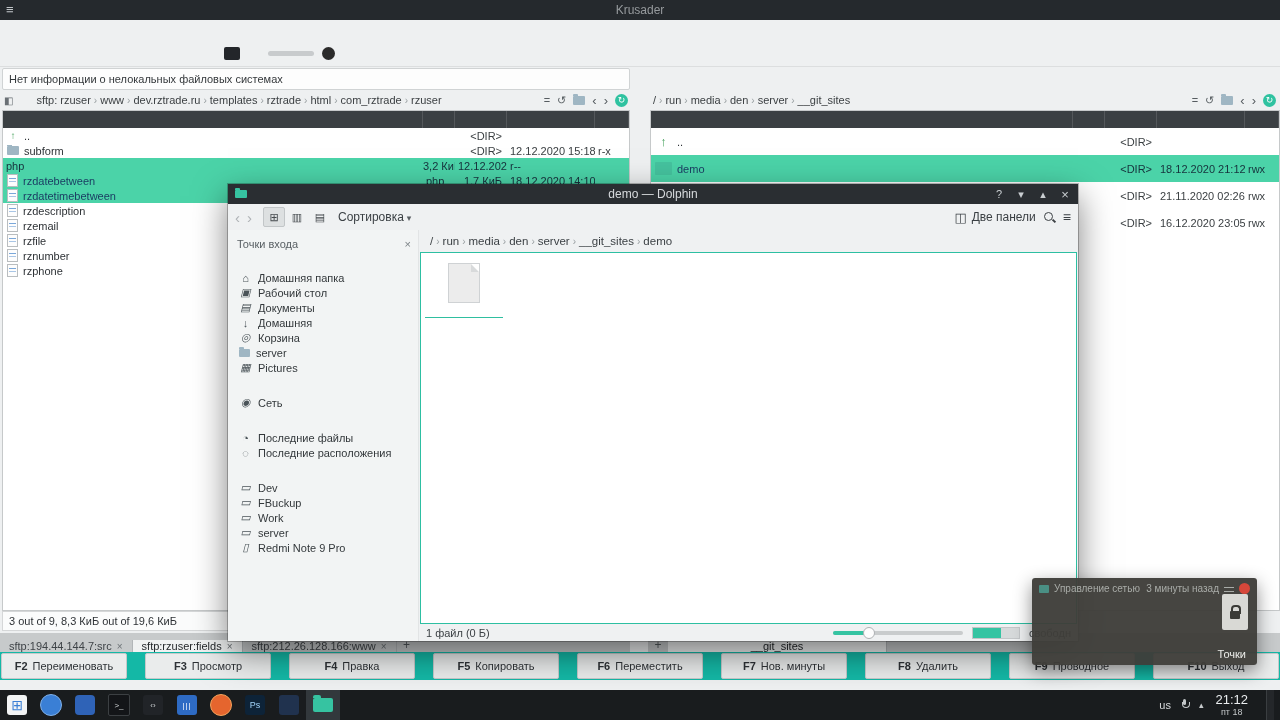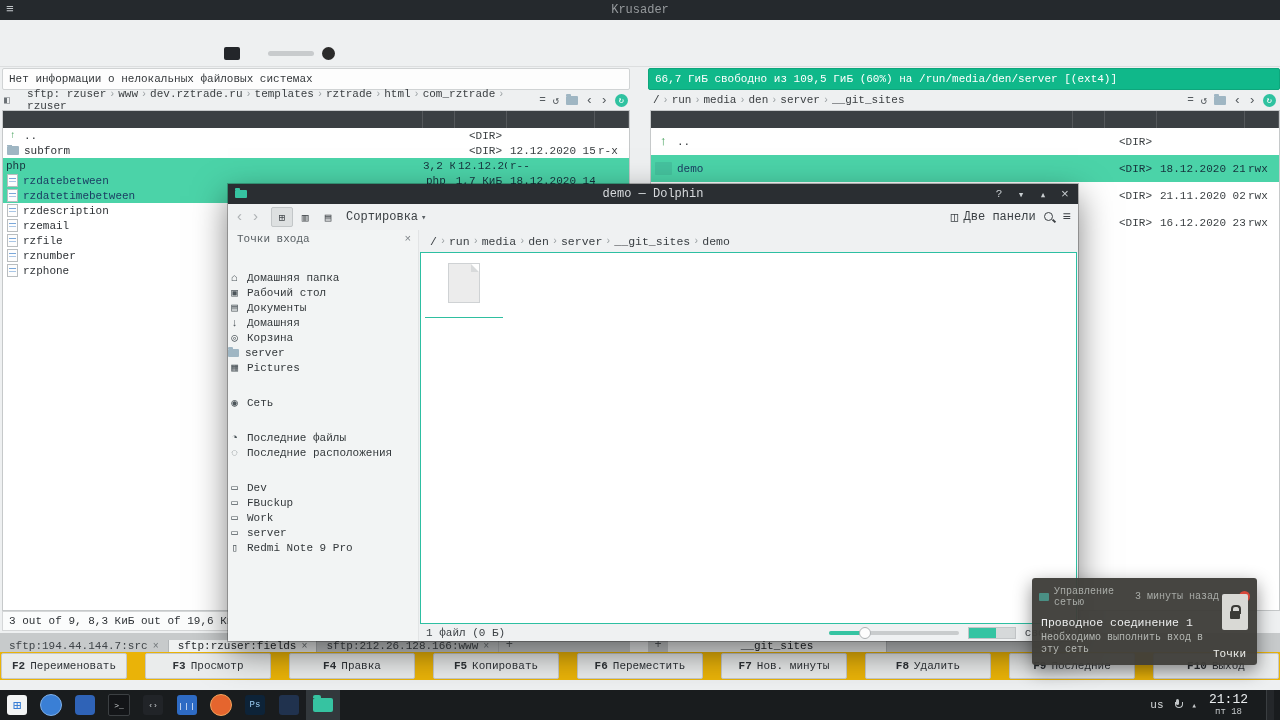--- a/index.html
+++ b/index.html
@@ -1,17 +1,17 @@
 <!DOCTYPE html>
 <html><head>
 <meta charset="utf-8">
 <style>
   html,body{margin:0;padding:0;background:#101214}
   #screen{position:relative;width:1280px;height:720px;overflow:hidden;
-    font-family:Liberation Mono, monospace;background:#2a2d30;
+    font-family:Liberation Sans, sans-serif;background:#2a2d30;
     -webkit-user-select:none;user-select:none;cursor:default}
 
   
   .kr{position:absolute;left:0;top:0;right:0;height:690px;background:#eef0f1;z-index:1}
   .kr-title{height:20px;background:#25292d;color:#969a9d;font-size:12px;
     display:flex;align-items:center;justify-content:center;position:relative}
   .kr-burger{position:absolute;left:6px;top:0;height:20px;color:#c2c6c9;font-size:13px;line-height:20px}
   .kr-burger::before{content:"≡"}
   .kr-menu{height:20px;display:flex;align-items:center;background:#eef0f1;font-size:12px;color:#2d3135;padding-left:2px}
   .menu-item{padding:0 8px;line-height:20px}
@@ -20,21 +20,21 @@
   .kt-pill{min-width:46px;height:5px;background:#c8cbcd;border-radius:3px;margin:0 8px;color:transparent}
   .kt-stop{min-width:13px;width:13px;height:13px;border-radius:50%;background:#2b2b2b;color:#fff;font-size:8px}
   .kt-term{min-width:16px;width:16px;height:13px;background:#23262a;color:#dfe2e4;font-size:8px;border-radius:2px}
   .kt-ok{color:#1fae8c}
   .kt-go{color:#3f7fd2}
 
   .infobar{position:absolute;top:68px;height:20px;border-radius:2px;font-size:11px;display:flex;align-items:center;padding:0 6px;white-space:nowrap;overflow:hidden}
   .info-left{left:2px;width:614px;background:#fdfdfd;border:1px solid #d0d3d4;color:#34383b}
   .info-right{left:648px;width:618px;background:#10b88a;border:1px solid #0ea67c;color:#ffffff}
 
-  .pathbar{position:absolute;top:92px;height:16px;display:flex;align-items:center;font-size:11px;color:#3c4043;gap:12px}
+  .pathbar{position:absolute;top:92px;height:16px;display:flex;align-items:center;font-size:11px;color:#3c4043;gap:18px}
   .path-left{left:4px;width:624px}
   .path-right{left:650px;width:626px}
   .crumb-wrap{display:inline-flex;align-items:center}
   .crumb{padding:0 3px;white-space:nowrap}
   .crumb-sep{color:#9aa0a3;font-size:10px}
   .pb-icons{margin-left:auto;display:flex;align-items:center;gap:7px}
   .pb-ico{color:#565c60;font-size:11px;display:inline-flex;align-items:center;justify-content:center}
   .pbi-eq::before{content:"="}
   .pbi-hist::before{content:"↺"}
   .pbi-back::before{content:"‹";font-size:13px}
@@ -78,21 +78,21 @@
   .tabbar{position:absolute;top:633px;height:19px;background:#c7cacb;display:flex;align-items:flex-end;font-size:11px}
   .tabs-left{left:0;width:630px}
   .tabs-right{left:648px;width:632px}
   .ktab{display:inline-flex;align-items:center;gap:5px;padding:0 9px;background:#c7cacb;color:#3f4448;border-right:1px solid #b2b6b8;white-space:nowrap}
   .ktab.active{background:#f0f2f2;color:#24282b}
   .tabs-right .ktab{min-width:200px;justify-content:center}
   .tab-x{color:#6d7376;font-size:10px}
   .newtab{width:20px;display:inline-flex;align-items:center;justify-content:center;color:#565c60;font-size:12px}
   .newtab::before{content:"+"}
 
-  .fkeys{position:absolute;left:0;right:0;top:652px;height:26px;display:flex;gap:18px;background:#eab308;padding:1px 1px}
+  .fkeys{position:absolute;left:0;right:0;top:652px;height:26px;display:flex;gap:18px;background:#14b8a6;padding:1px 1px}
   .fkey{flex:1;display:flex;align-items:center;justify-content:center;gap:5px;background:#eaecec;border:1px solid #c6c9ca;border-radius:2px;font-size:11px;color:#2e3236}
   .fkey b{font-weight:bold}
 
   
   .dp{position:absolute;left:228px;top:184px;width:850px;height:457px;z-index:10;display:flex;flex-direction:column;
     background:#eff1f2;box-shadow:0 12px 32px rgba(0,0,0,.5),0 0 0 1px rgba(0,0,0,.25)}
   .dp-title{height:20px;background:#2a2e32;color:#d7dadd;font-size:12px;display:flex;align-items:center;justify-content:center;position:relative;flex:0 0 auto}
   .dp-appico{position:absolute;left:7px;top:6px;width:12px;height:8px;background:#36c3a1;border-radius:1px}
   .dp-appico::before{content:"";position:absolute;top:-2px;left:0;width:5px;height:2px;background:#36c3a1;border-radius:1px 1px 0 0}
   .wb{position:absolute;top:0;height:20px;display:flex;align-items:center;gap:12px;right:8px;color:#c9ced1;font-size:11px}
@@ -112,25 +112,25 @@
   .caret::before{content:"▾";font-size:9px;color:#5a6064;margin-left:3px}
   .dp-spacer{flex:1}
   .split-ico::before{content:"◫";font-size:13px}
   .search-ico{width:13px;height:13px;position:relative}
   .search-ico::before{content:"";position:absolute;left:1px;top:1px;width:7px;height:7px;border:1.5px solid #3c4145;border-radius:50%}
   .search-ico::after{content:"";position:absolute;left:9px;top:9px;width:4px;height:2px;background:#3c4145;transform:rotate(45deg)}
   .burger-ico::before{content:"≡";font-size:14px;color:#3c4145}
 
   .dp-body{flex:1;display:flex;min-height:0}
   .dp-places{width:190px;flex:0 0 auto;background:#f2f4f4;border-right:1px solid #e2e4e5;font-size:11px;color:#33383b;padding-top:3px;overflow:hidden}
-  .pl-head{display:flex;align-items:flex-start;height:17px;padding:0 7px 0 9px;color:#585f63}
+  .pl-head{display:flex;align-items:flex-end;height:17px;padding:0 7px 0 9px;color:#585f63}
   .pl-close{margin-left:auto;color:#7c8286;font-size:11px}
   .pl-close::before{content:"×"}
   .pl-sec{height:15px;line-height:15px;color:#9ba1a4;padding-left:8px;margin-top:5px;white-space:nowrap;overflow:hidden}
-  .pl-item{height:15px;display:flex;align-items:center;gap:6px;white-space:nowrap;overflow:hidden}
+  .pl-item{height:15px;display:flex;align-items:center;gap:6px;padding-left:11px;white-space:nowrap;overflow:hidden}
   .pic{width:13px;display:inline-flex;align-items:center;justify-content:center;color:#4b5459;font-size:11px;flex:0 0 auto}
   .pic-home::before{content:"⌂"}
   .pic-desktop::before{content:"▣"}
   .pic-documents::before{content:"▤"}
   .pic-downloads::before{content:"↓"}
   .pic-trash::before{content:"◎"}
   .pic-images::before{content:"▦"}
   .pic-network::before{content:"◉"}
   .pic-recent::before{content:"◔"}
   .pic-recent-loc::before{content:"◌"}
@@ -152,21 +152,21 @@
   .zslider{width:130px;height:4px;background:#c9cccd;border-radius:2px;position:relative;flex:0 0 auto}
   .zfill{position:absolute;left:0;top:0;bottom:0;width:28%;background:#35c4a2;border-radius:2px}
   .zhandle{position:absolute;left:28%;top:50%;transform:translate(-50%,-50%);width:10px;height:10px;border-radius:50%;background:#fdfdfd;border:1px solid #aeb2b4}
   .cap{width:46px;height:10px;background:#d6d9da;border:1px solid #c3c6c8;position:relative;overflow:hidden;flex:0 0 auto}
   .capfill{position:absolute;left:0;top:0;bottom:0;width:60%;background:#35c4a2}
   .freetxt{max-width:52px;overflow:hidden;white-space:nowrap}
 
   
   .ntf{position:absolute;left:1032px;top:578px;width:225px;height:87px;z-index:20;background:rgba(62,61,57,.96);
     border-radius:3px;color:#e8e9e6;box-shadow:0 6px 18px rgba(0,0,0,.45)}
-  .ntf-head{display:flex;align-items:center;height:21px;padding:8px 7px;gap:5px;font-size:10px;color:#a9aca8}
+  .ntf-head{display:flex;align-items:center;height:21px;padding:0 7px;gap:5px;font-size:10px;color:#a9aca8}
   .ntf-appico{width:10px;height:8px;background:#4a8f84;border-radius:1px;flex:0 0 auto}
   .ntf-time{margin-left:auto;white-space:nowrap}
   .cfg-ico{width:10px;height:8px;position:relative;flex:0 0 auto}
   .cfg-ico::before{content:"";position:absolute;left:0;right:0;top:2px;height:1px;background:#a9aca8}
   .cfg-ico::after{content:"";position:absolute;left:0;right:0;bottom:1px;height:1px;background:#a9aca8}
   .ntf-close{width:11px;height:11px;border-radius:50%;background:#d6473a;flex:0 0 auto}
   .ntf-body{padding:1px 40px 0 9px}
   .ntf-title{font-size:11.5px;color:#eceded;white-space:nowrap;overflow:hidden}
   .ntf-sub{font-size:10px;color:#b4b7b3;margin-top:3px;line-height:12px}
   .lockbox{position:absolute;right:9px;top:16px;width:26px;height:36px;background:#d9d9d5;border-radius:2px;display:flex;align-items:center;justify-content:center}
@@ -242,23 +242,20 @@
         <span class="kt-ico kt-pill"></span>
         <span class="kt-ico kt-stop"></span>
         <span class="kt-ico kt-ok"></span>
         <span class="kt-ico kt-go"></span>
         <span class="kt-ico"></span>
       </div>
 
     <div class="infobar info-left">
       <span>Нет информации о нелокальных файловых системах</span>
     </div>
-    <div class="infobar info-right">
-      <span>66,7 ГиБ свободно из 109,5 ГиБ (60%) на /run/media/den/server [(ext4)]</span>
-    </div>
 
     <div class="pathbar path-left">
       <span class="proto-ico"></span>
       <span id="lcrumbs"><span class="crumb-wrap">
             <span class="crumb">sftp: rzuser</span>
             <span class="crumb-sep">›</span>
           </span><span class="crumb-wrap">
             <span class="crumb">www</span>
             <span class="crumb-sep">›</span>
           </span><span class="crumb-wrap">
@@ -527,21 +524,21 @@
         <div class="fkey">
     <b>F7</b>
           <span>Нов. минуты</span>
   </div>
         <div class="fkey">
     <b>F8</b>
           <span>Удалить</span>
   </div>
         <div class="fkey">
     <b>F9</b>
-          <span>Последние</span>
+          <span>Проводное</span>
   </div>
         <div class="fkey">
     <b>F10</b>
           <span>Выход</span>
   </div>
       </div>
   </div>
 
   <div class="dp">
     <div class="dp-title">
@@ -704,24 +701,20 @@
   </div>
 
   <div class="ntf">
     <div class="ntf-head">
       <span class="ntf-appico"></span>
       <span>Управление сетью</span>
       <span class="ntf-time">3 минуты назад</span>
       <span class="cfg-ico"></span>
       <span class="ntf-close"></span>
     </div>
-    <div class="ntf-body">
-      <div class="ntf-title">Проводное соединение 1</div>
-      <div class="ntf-sub">Необходимо выполнить вход в эту сеть</div>
-    </div>
     <div class="lockbox">
         <span class="lock"></span>
       </div>
     <div class="ntf-action">Точки</div>
   </div>
 
   <div class="tb">
     <div class="tb-apps" id="tbapps">
         <span class="tb-app">
           <span class="tb-glyph g-launcher">⊞</span>

